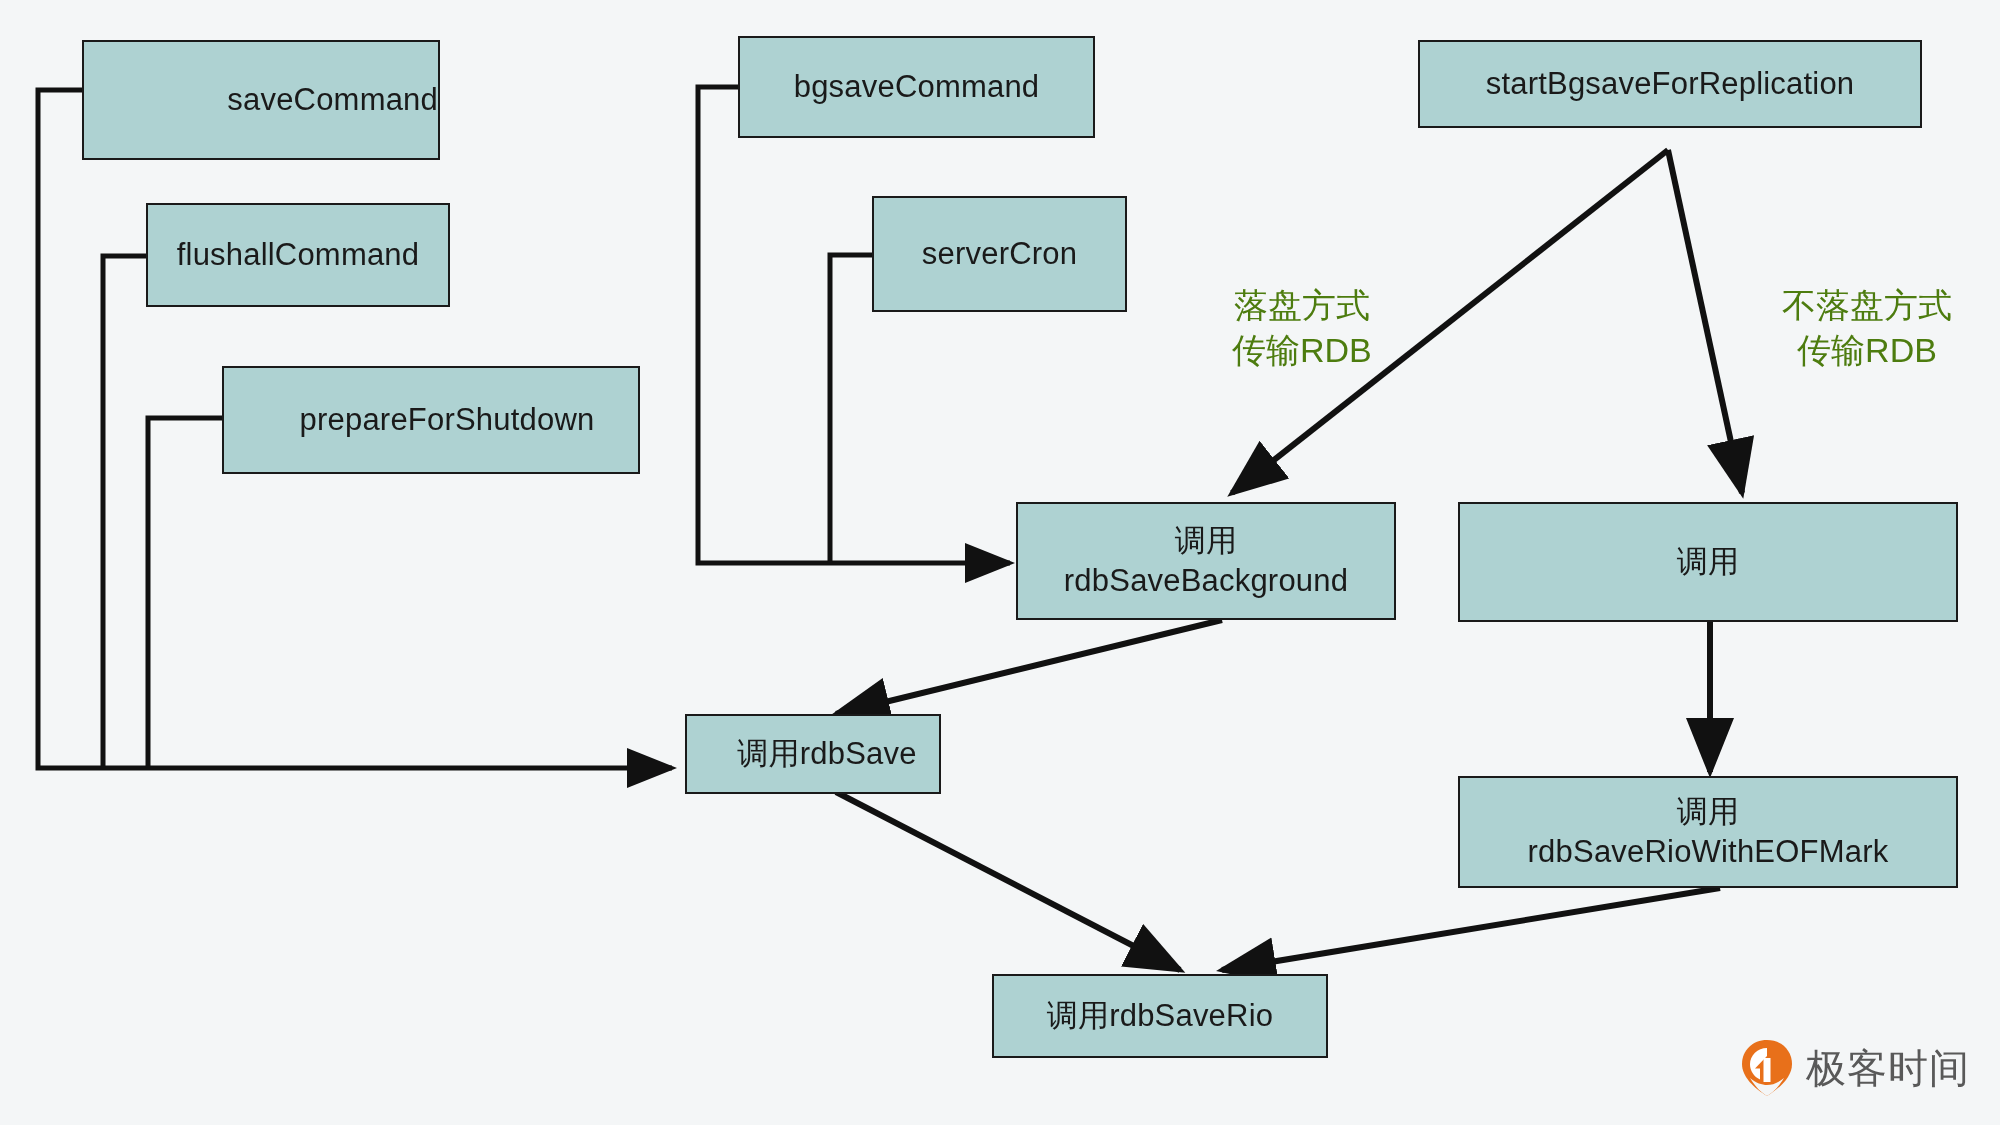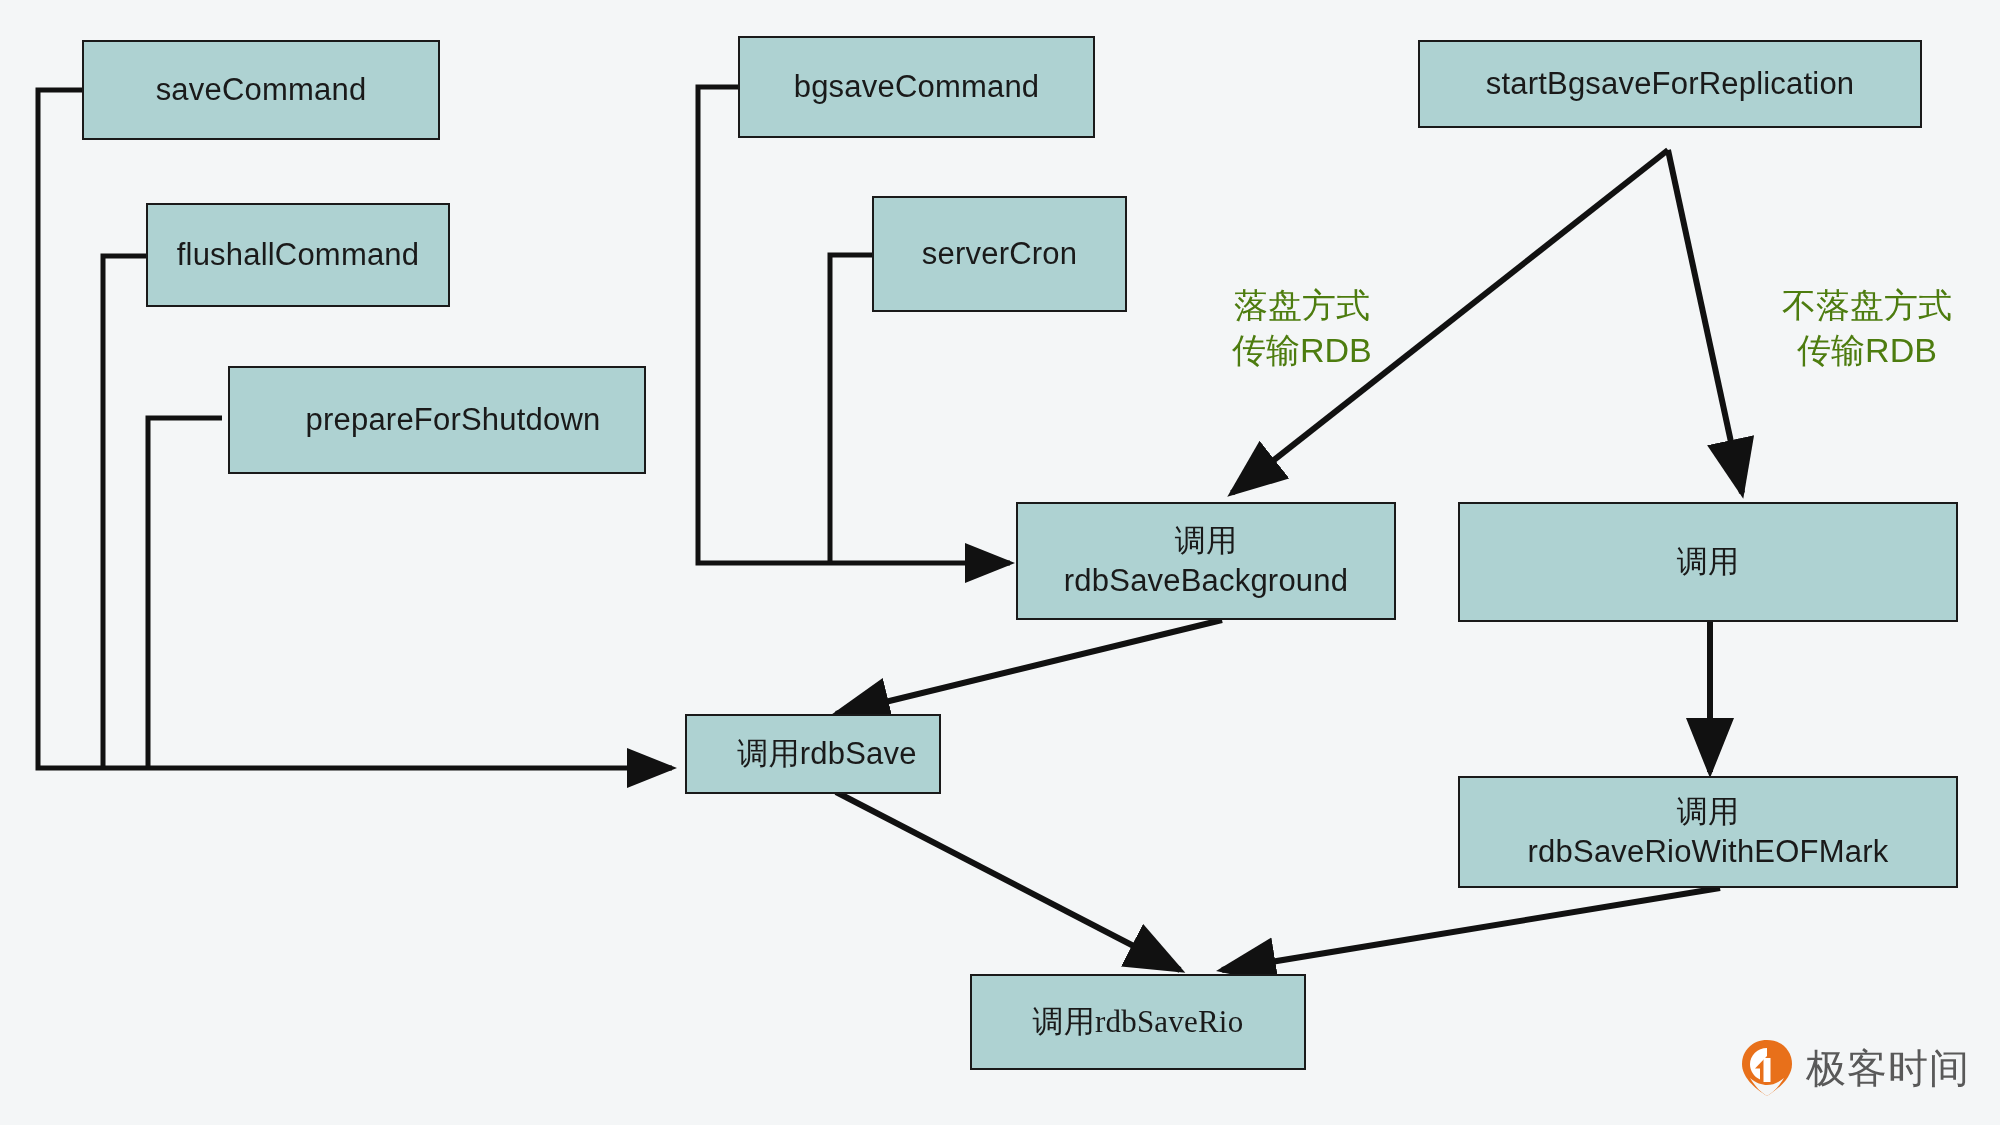--- a/index.html
+++ b/index.html
@@ -93,29 +93,29 @@
 
     <path d="M1222,620 L836,714" fill="none" stroke="#111111" stroke-width="6" marker-end="url(#arrow)"></path>
 
     <path d="M1710,622 L1710,772" fill="none" stroke="#111111" stroke-width="6" marker-end="url(#arrow)"></path>
 
     <path d="M836,792 L1180,970" fill="none" stroke="#111111" stroke-width="6" marker-end="url(#arrow)"></path>
 
     <path d="M1720,888 L1222,970" fill="none" stroke="#111111" stroke-width="6" marker-end="url(#arrow)"></path>
   </svg>
 
-  <div class="node" style="left:82px; top:40px; width:358px; height:100px;">
+  <div class="node" style="left:82px; top:40px; width:358px; height:120px;align-items:flex-end;">
     <span>saveCommand</span>
   </div>
 
   <div class="node" style="left:146px; top:203px; width:304px; height:104px;">
     <span>flushallCommand</span>
   </div>
 
-  <div class="node" style="left:228px; top:366px; width:418px; height:108px;padding-left:32px;">
+  <div class="node" style="left:222px; top:366px; width:418px; height:108px;padding-left:32px;">
     <span>prepareForShutdown</span>
   </div>
 
   <div class="node" style="left:738px; top:36px; width:357px; height:102px;">
     <span>bgsaveCommand</span>
   </div>
 
   <div class="node" style="left:872px; top:196px; width:255px; height:116px;">
     <span>serverCron</span>
   </div>
@@ -135,21 +135,21 @@
 
   <div class="node" style="left:1458px; top:776px; width:500px; height:112px;">
     <span>调用</span>
     <span class="line2">rdbSaveRioWithEOFMark</span>
   </div>
 
   <div class="node" style="left:685px; top:714px; width:256px; height:80px;padding-left:28px;">
     <span>调用rdbSave</span>
   </div>
 
-  <div class="node" style="left:970px; top:974px; width:336px; height:96px;font-family:Liberation Serif, serif;">
+  <div class="node" style="left:992px; top:974px; width:336px; height:84px;">
     <span>调用rdbSaveRio</span>
   </div>
 
   <div class="edge-label" style="left:1232px; top:283px;">
     <div>落盘方式</div>
     <div>传输RDB</div>
   </div>
 
   <div class="edge-label" style="left:1782px; top:283px;">
     <div>不落盘方式</div>

